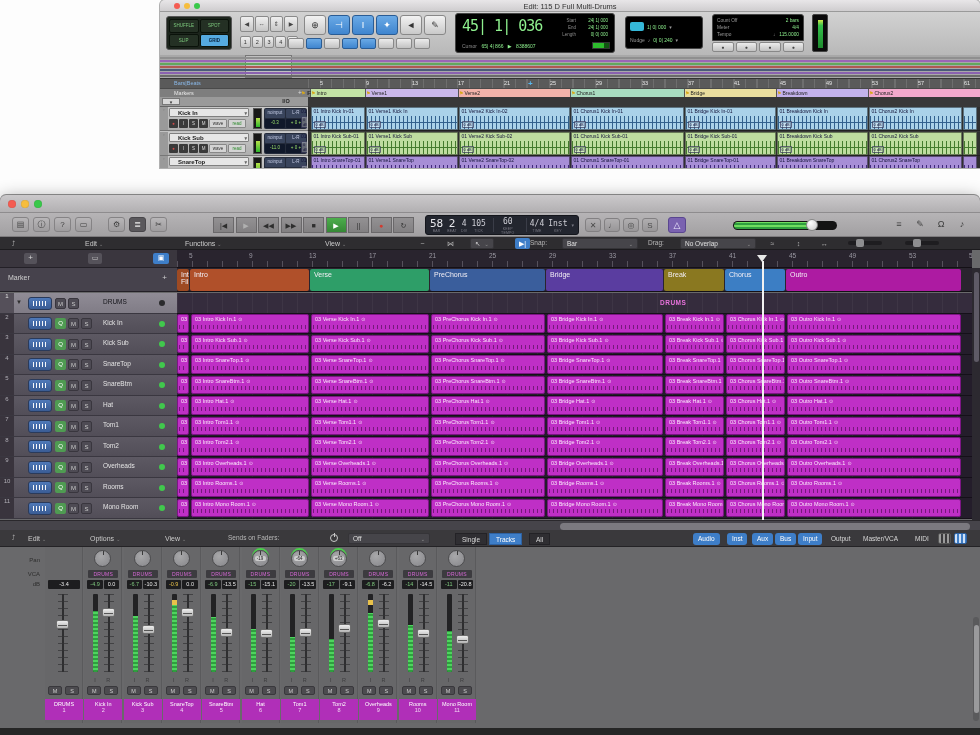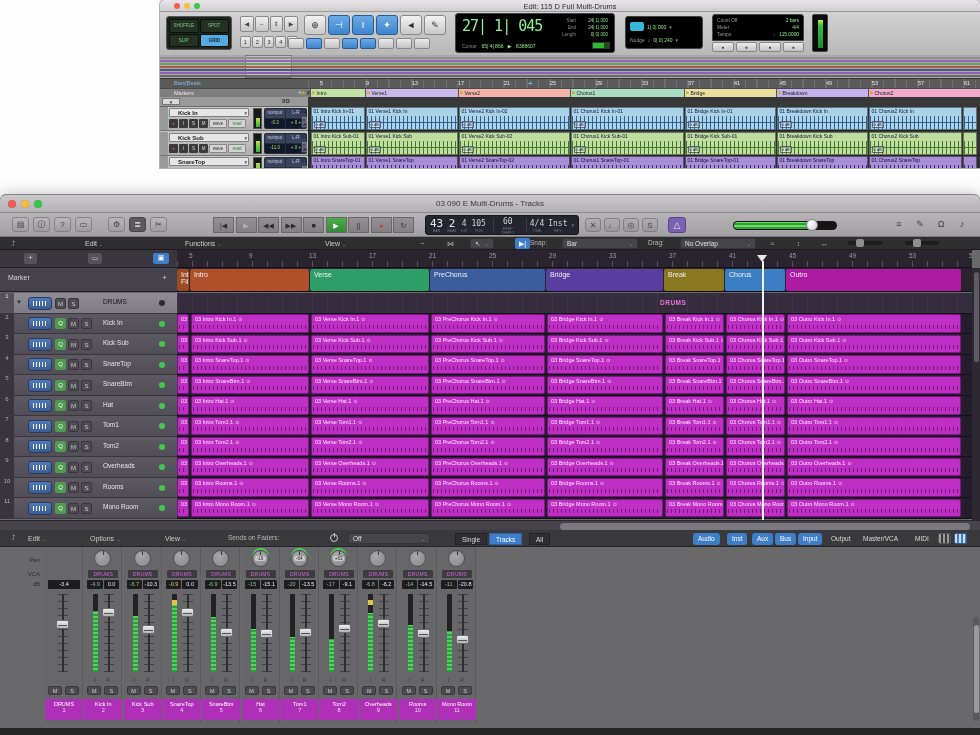--- a/index.html
+++ b/index.html
@@ -311,21 +311,21 @@
           <div class="pt-sb"></div>
           <div class="pt-sb sel"></div>
           <div class="pt-sb"></div>
           <div class="pt-sb sel"></div>
           <div class="pt-sb sel"></div>
           <div class="pt-sb"></div>
           <div class="pt-sb"></div>
           <div class="pt-sb"></div>
         </div>
       <div id="pt-counter">
-        <div id="pt-main-count">27| 1| 045</div>
+        <div id="pt-main-count">45| 1| 036</div>
         <div class="ctr-col" style="right:38px">
           <div class="lbl">Start</div>
           <div class="lbl">End</div>
           <div class="lbl">Length</div>
         </div>
         <div class="ctr-col" style="right:6px">
           <div>24| 1| 000</div>
           <div>24| 1| 000</div>
           <div>0| 0| 000</div>
         </div>
@@ -712,21 +712,20 @@
           </div>
         </div>
       </div>
   </div>
 
   <div id="lg-win">
     <div id="lg-titlebar">
       <div class="tl2" style="left:8px;background:#f45c52"></div>
       <div class="tl2" style="left:21px;background:#f6bd3e"></div>
       <div class="tl2" style="left:34px;background:#39c84a"></div>
-      <div id="lg-title">03 090 E Multi-Drums - Tracks</div>
     </div>
     <div id="lg-ctrlbar">
       <div id="lg-left-icons">
           <div class="cbtn" style="left: 12px;">▤</div>
           <div class="cbtn" style="left: 33px;">ⓘ</div>
           <div class="cbtn" style="left: 54px;">?</div>
           <div class="cbtn" style="left: 75px;">▭</div>
         </div>
       <div id="lg-mode-icons">
           <div class="cbtn" style="left: 108px;">⚙</div>
@@ -739,21 +738,21 @@
           <div class="tbtn" style="left: 258px;"><span class="g">◀◀</span></div>
           <div class="tbtn" style="left: 280.5px;"><span class="g">▶▶</span></div>
           <div class="tbtn" style="left: 303px;"><span class="g">■</span></div>
           <div class="tbtn play" style="left: 325.5px;"><span class="g">▶</span></div>
           <div class="tbtn" style="left: 348px;"><span class="g">||</span></div>
           <div class="tbtn record" style="left: 370.5px;"><span class="g">●</span></div>
           <div class="tbtn" style="left: 393px;"><span class="g">↻</span></div>
         </div>
       <div id="lg-lcd">
         <div class="lcd-col">
-            <div class="lcd-v">43</div>
+            <div class="lcd-v">58</div>
             <div class="lcd-l">BAR</div>
           </div>
         <div class="lcd-col">
             <div class="lcd-v">2</div>
             <div class="lcd-l">BEAT</div>
           </div>
         <div class="lcd-col">
             <div class="lcd-v small">4</div>
             <div class="lcd-l">DIV</div>
           </div>

